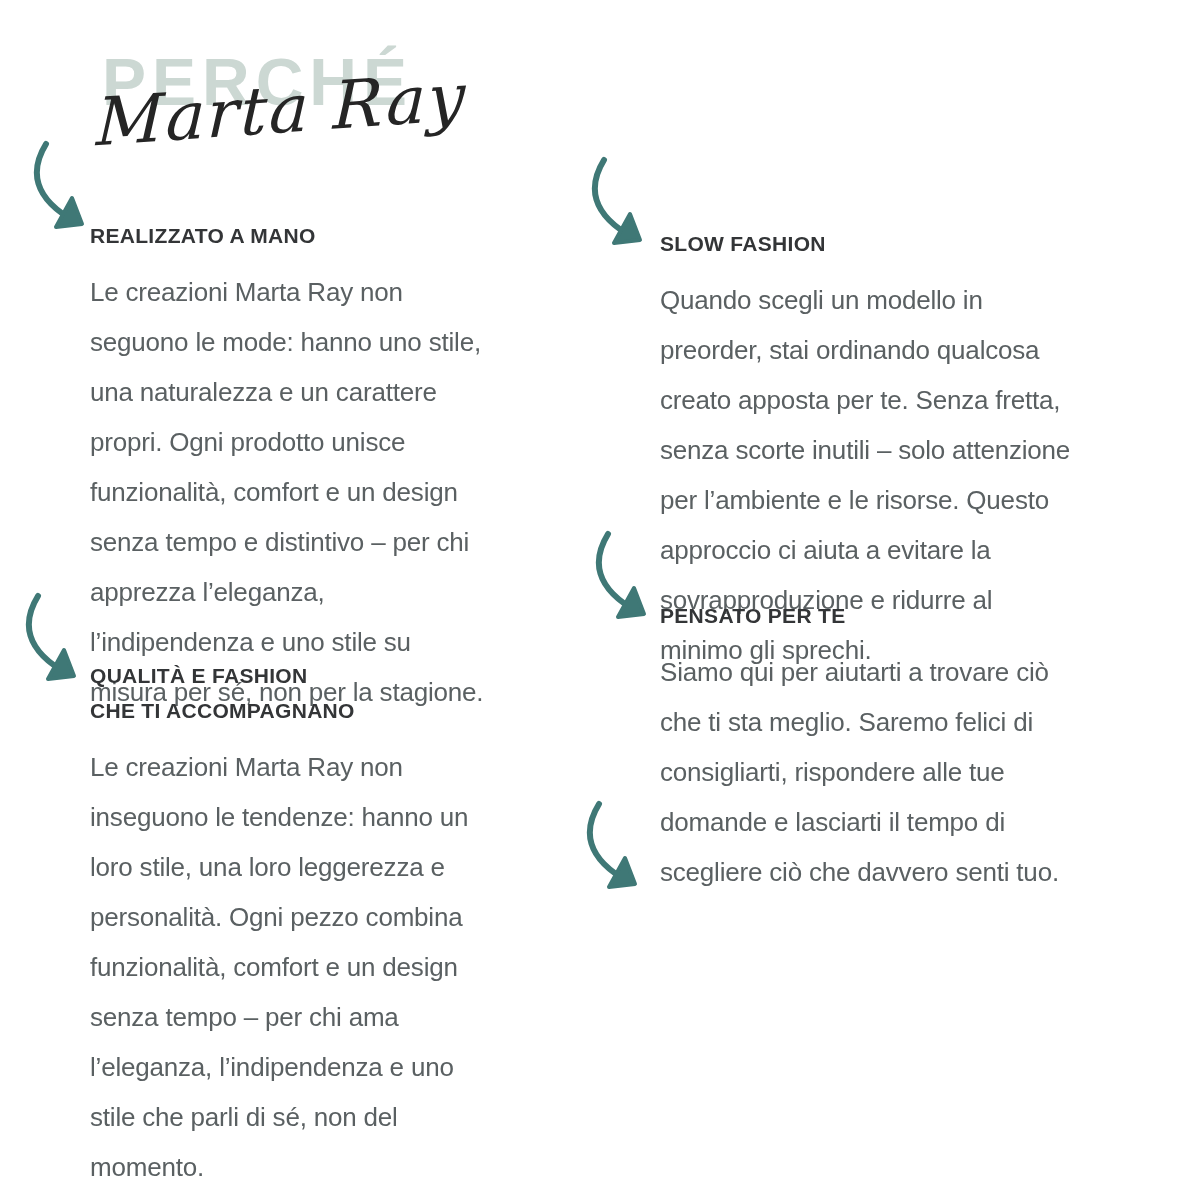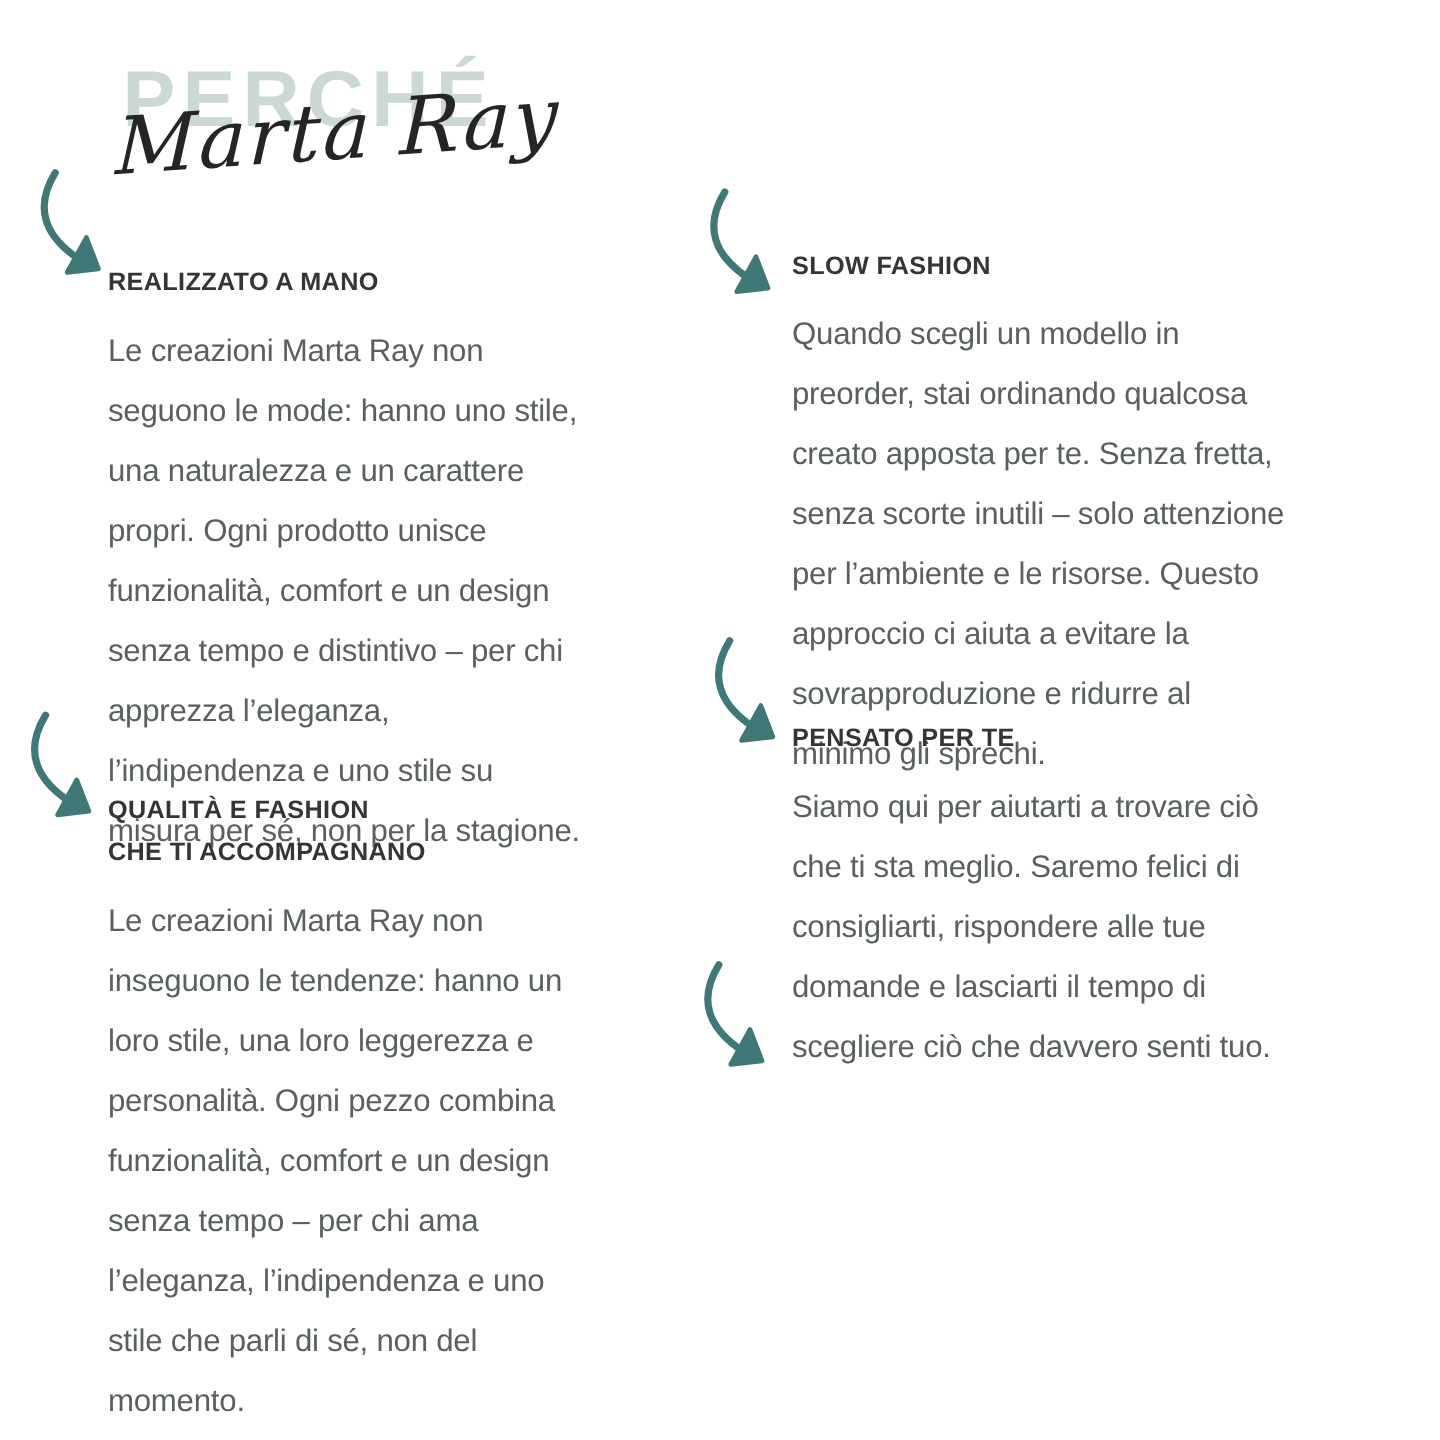--- a/index.html
+++ b/index.html
@@ -46,21 +46,21 @@
     margin:14px 0 0 0;
     font-size:26px;
     line-height:50px;
     letter-spacing:-.2px;
     color:#5A6062;
     white-space:pre-line;
     font-family:"Liberation Sans", sans-serif;
   }
   .s1{left:90px;top:218px;width:470px;}
   .s2{left:90px;top:658px;width:470px;}
-  .s3{left:660px;top:204px;width:480px;}
+  .s3{left:660px;top:226px;width:480px;}
   .s4{left:660px;top:598px;width:480px;}
   .s5{left:660px;top:866px;width:510px;}
   
   .arrow{position:absolute;width:66px;height:100px;}
   .a1{left:30px;top:140px;}
   .a2{left:22px;top:592px;}
   .a3{left:588px;top:156px;}
   .a4{left:592px;top:530px;}
   .a5{left:583px;top:800px;}
 </style>

